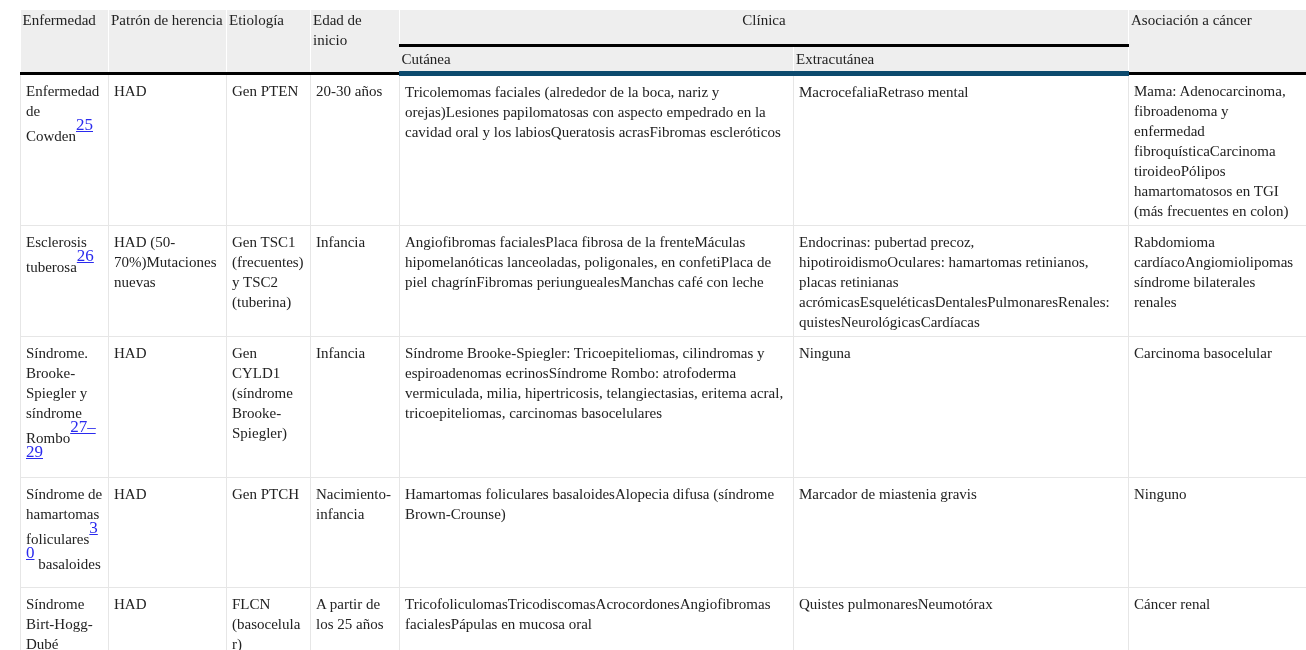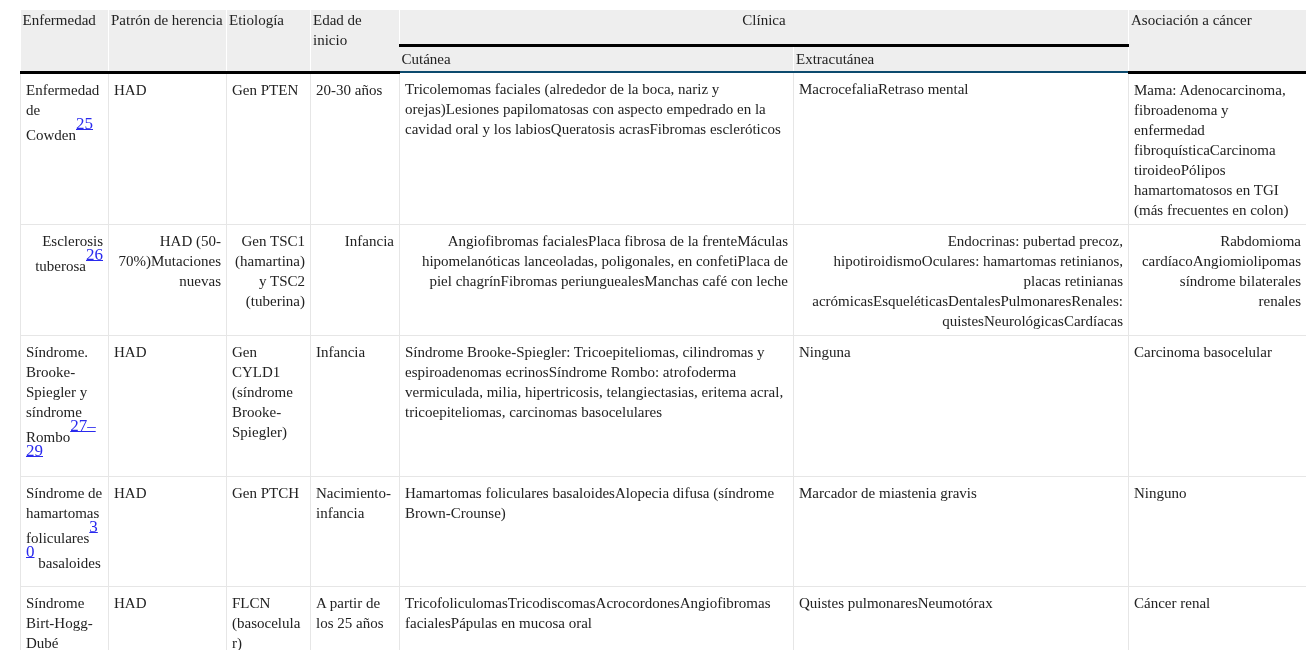--- a/index.html
+++ b/index.html
@@ -26,21 +26,21 @@
       width: 1286px;
       table-layout: fixed;
       line-height: 20px;
     }
     thead th {
       background: #eeeeee;
       font-weight: normal;
       text-align: left;
       vertical-align: top;
       padding: 0 2px 0 2px;
-      border-bottom: 2px solid #0c4a6e;
+      border-bottom: 5px solid #0c4a6e;
     }
     thead th.centered { text-align: center; }
     thead th.sub {
       padding: 2px 0 2px 2px;
     }
     thead tr.r1 th.clinica {
       border-bottom: 3px solid #000000;
       height: 34px;
     }
     thead tr.r2 th {
@@ -105,24 +105,24 @@
   <tr style="height: 151px;">
     <td><span>Enfermedad de Cowden</span><sup><a href="#">25</a></sup><span></span></td>
     <td>HAD</td>
     <td>Gen PTEN</td>
     <td>20-30 años</td>
     <td>Tricolemomas faciales (alrededor de la boca, nariz y orejas)Lesiones papilomatosas con aspecto empedrado en la cavidad oral y los labiosQueratosis acrasFibromas escleróticos</td>
     <td>MacrocefaliaRetraso mental</td>
     <td>Mama: Adenocarcinoma, fibroadenoma y enfermedad fibroquísticaCarcinoma tiroideoPólipos hamartomatosos en TGI (más frecuentes en colon)</td>
   </tr>
 
-  <tr style="height: 111px; text-align: right;">
+  <tr style="height: 111px;">
     <td><span>Esclerosis tuberosa</span><sup><a href="#">26</a></sup><span></span></td>
     <td>HAD (50-70%)Mutaciones nuevas</td>
-    <td>Gen TSC1 (hamartina) y TSC2 (tuberina)</td>
+    <td>Gen TSC1 (frecuentes) y TSC2 (tuberina)</td>
     <td>Infancia</td>
     <td>Angiofibromas facialesPlaca fibrosa de la frenteMáculas hipomelanóticas lanceoladas, poligonales, en confetiPlaca de piel chagrínFibromas periunguealesManchas café con leche</td>
     <td>Endocrinas: pubertad precoz, hipotiroidismoOculares: hamartomas retinianos, placas retinianas acrómicasEsqueléticasDentalesPulmonaresRenales: quistesNeurológicasCardíacas</td>
     <td>Rabdomioma cardíacoAngiomiolipomas síndrome bilaterales renales</td>
   </tr>
 
   <tr style="height: 131px;">
     <td><span>Síndrome. Brooke-Spiegler y síndrome Rombo</span><sup><a href="#">27–29</a></sup><span></span></td>
     <td>HAD</td>
     <td>Gen CYLD1 (síndrome Brooke-Spiegler)</td>

